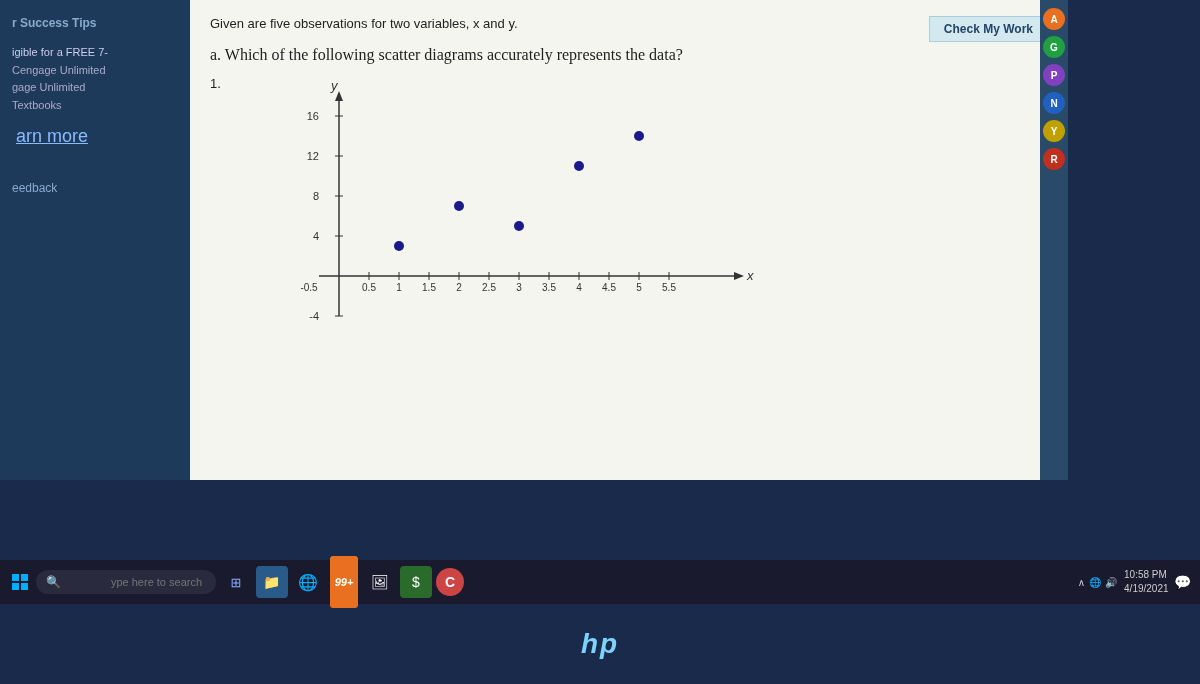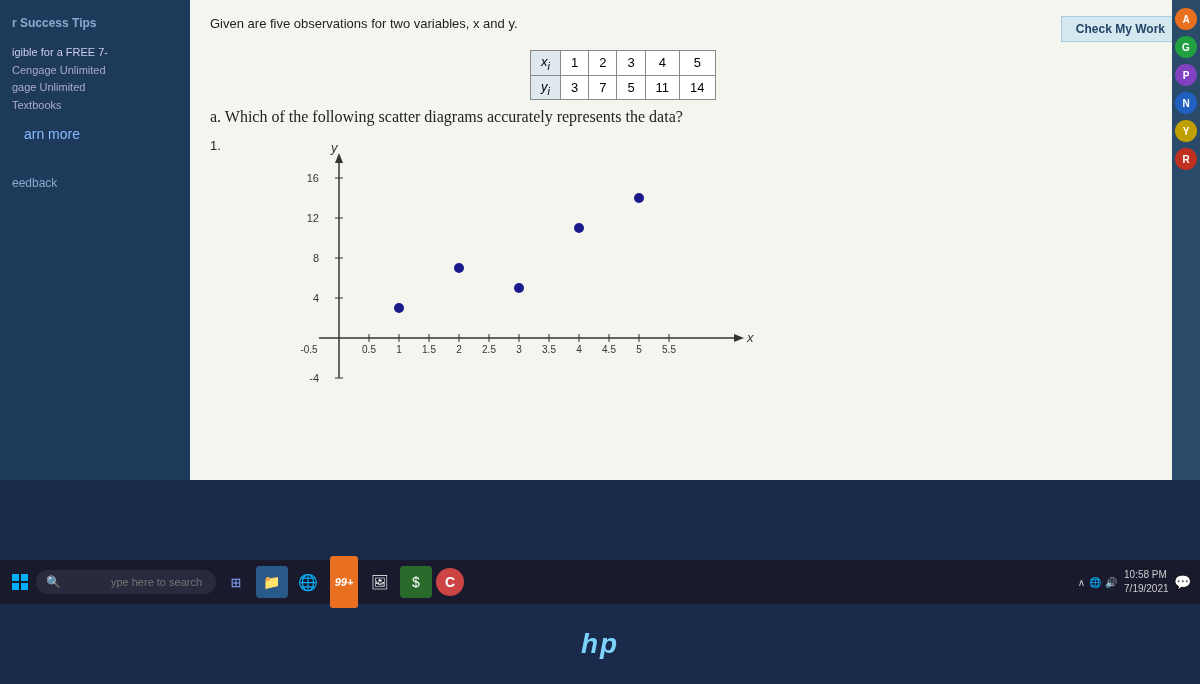--- a/index.html
+++ b/index.html
@@ -9,21 +9,21 @@
       background: #1a2a4a;
       font-family: Arial, sans-serif;
       overflow: hidden;
       position: relative;
     }
 
     
     .main-area {
       position: absolute;
       top: 0; left: 0;
-      width: 1200px;
+      width: 1068px;
       height: 480px;
       background: #6d28d9;
       display: flex;
     }
 
     
     .sidebar {
       width: 190px;
       background: #1e3a5a;
       color: white;
@@ -54,24 +54,25 @@
       font-size: 12px;
       font-weight: bold;
       cursor: pointer;
       border-radius: 2px;
       width: calc(100% - 24px);
       text-align: left;
     }
 
     .sidebar-link {
       display: block;
-      padding: 4px 24px;
-      font-size: 14px;
+      padding: 4px 16px;
+      font-size: 18px;
       color: #88bbff;
       cursor: pointer;
+      text-decoration: underline;
     }
 
     .sidebar-feedback {
       padding: 30px 12px 6px;
       font-size: 12px;
       color: #88aacc;
     }
 
     
     .content-panel {
@@ -292,40 +293,20 @@
     <div class="sidebar-feedback">eedback</div>
   </div>
 
   <div class="content-panel">
 
     <div class="content-header">
       <div class="problem-text">Given are five observations for two variables, x and y.</div>
       <button class="check-my-work-btn">Check My Work</button>
     </div>
 
-    <table class="data-table">
-      <tbody>
-          <tr>
-        <td class="header-cell"><em>x<sub>i</sub></em></td>
-        <td>1</td>
-        <td>2</td>
-        <td>3</td>
-        <td>4</td>
-        <td>5</td>
-      </tr>
-      <tr>
-        <td class="header-cell"><em>y<sub>i</sub></em></td>
-        <td>3</td>
-        <td>7</td>
-        <td>5</td>
-        <td>11</td>
-        <td>14</td>
-      </tr>
-    </tbody>
-      </table>
 
     <div class="question-label">a. Which of the following scatter diagrams accurately represents the data?</div>
 
     <div style="display:flex; align-items:flex-start; margin-top:4px;">
       <div style="font-size:13px; color:#222; margin-right:8px; margin-top:4px;">1.</div>
 
       <div class="chart-container">
         <svg class="chart-svg" width="500" height="280">
 
           <line x1="80" y1="20" x2="80" y2="240" stroke="#333" stroke-width="1.5"></line>
@@ -447,21 +428,21 @@
   <div class="taskbar-icon" style="font-size:14px; background:#cc4444; border-radius:50%; width:28px; height:28px; color:white; font-weight:bold; display:flex; align-items:center; justify-content:center;">C</div>
 
   <div class="taskbar-right">
     <div class="taskbar-sys-icons">
       <span style="cursor:pointer;">∧</span>
       <span style="cursor:pointer;">🌐</span>
       <span style="cursor:pointer;">🔊</span>
     </div>
     <div class="time-display">
       <div>10:58 PM</div>
-      <div>7/19/2021</div>
+      <div>4/19/2021</div>
     </div>
     <span style="cursor:pointer; font-size:14px;">💬</span>
   </div>
 </div>
 
 <div class="laptop-bottom">
   <div class="hp-logo">hp</div>
 </div>
 
 </body></html>

